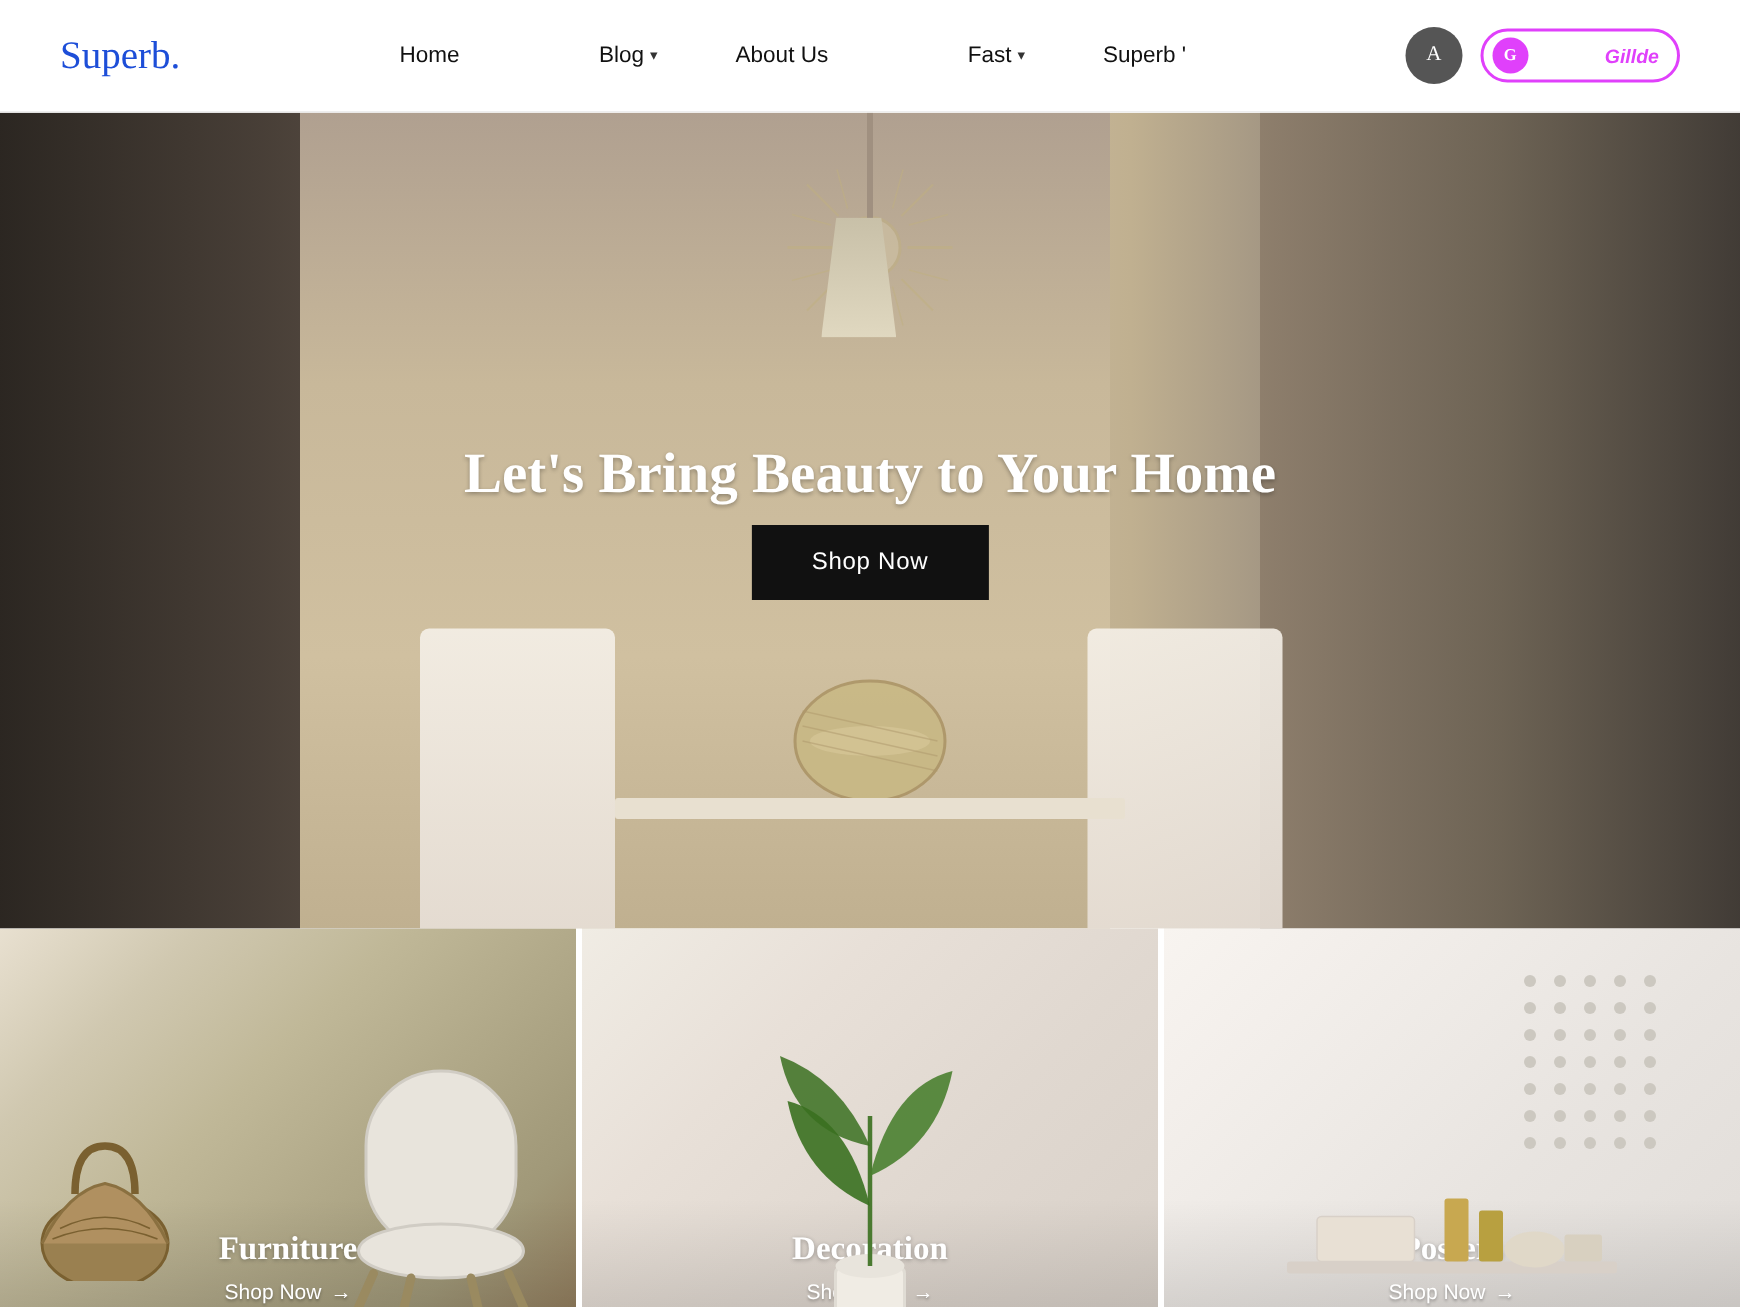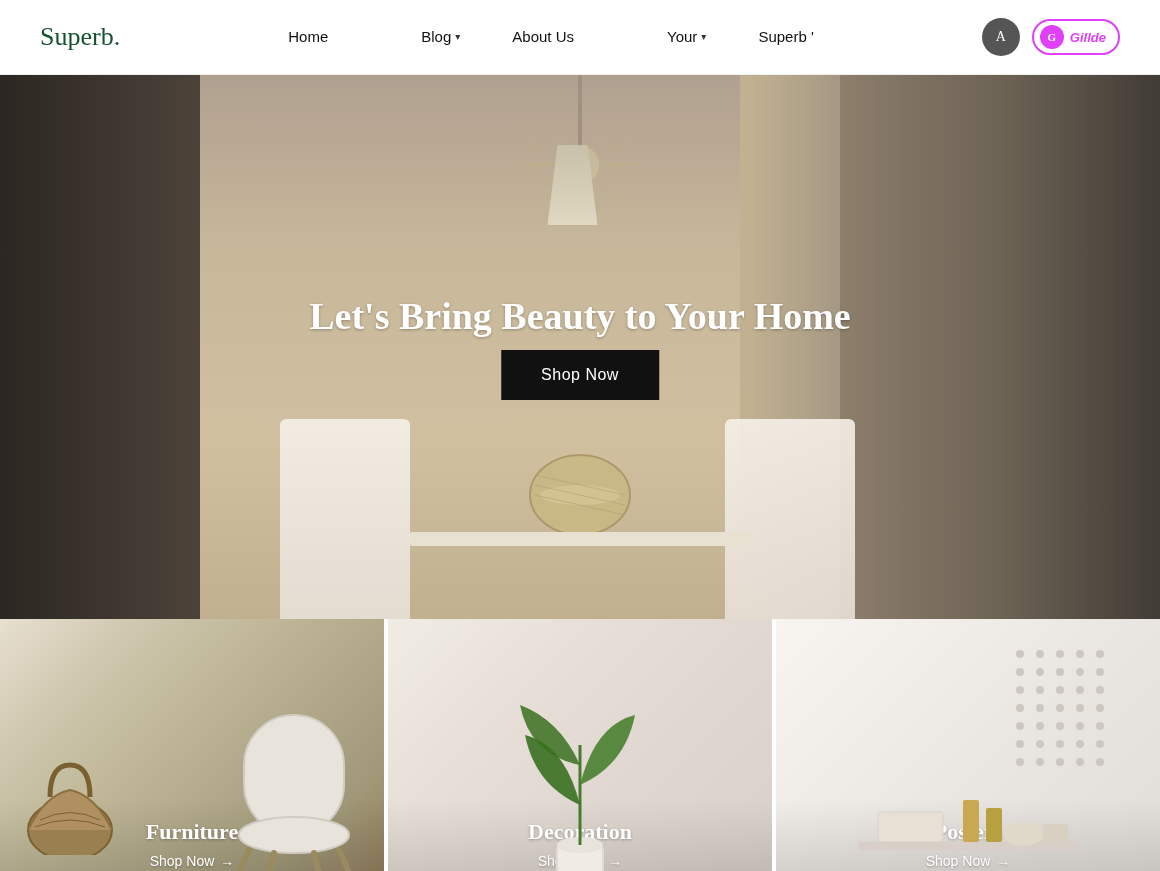--- a/index.html
+++ b/index.html
@@ -13,21 +13,21 @@
       padding: 0 40px;
       height: 75px;
       background: #fff;
       border-bottom: 1px solid #eee;
       position: relative;
       z-index: 100;
     }
     .navbar-logo {
       font-size: 26px;
       font-weight: 700;
-      color: #14532d;
+      color: #1d4ed8;
       font-family: 'Georgia', serif;
     }
     .navbar-logo span { font-weight: 400; }
     .navbar-nav {
       display: flex;
       align-items: flex-start;
       gap: 52px;
       list-style: none;
     }
     .navbar-nav li a {
@@ -83,20 +83,21 @@
       color: #fff;
       font-size: 11px;
       font-weight: bold;
     }
     .gillde-text {
       color: #e040fb;
       font-size: 13px;
       font-style: italic;
       font-weight: 600;
       font-family: Arial, sans-serif;
+      margin-left: 45px;
     }
 
     
     .hero {
       position: relative;
       width: 100%;
       height: 544px;
       overflow: hidden;
     }
     .hero-bg {
@@ -294,21 +295,21 @@
       <a href="#" class="nav-dropdown">
         <span>Blog</span>
         <span class="chevron-down">▾</span>
       </a>
     </li>
     <li>
       <a href="#">About Us</a>
     </li>
     <li>
       <a href="#" class="nav-dropdown">
-        <span>Your</span>
+        <span>Fast</span>
         <span class="chevron-down">▾</span>
       </a>
     </li>
     <li>
       <a href="#">Superb '</a>
     </li>
   </ul>
 
   <div class="navbar-right">
     <div class="avatar-circle">

